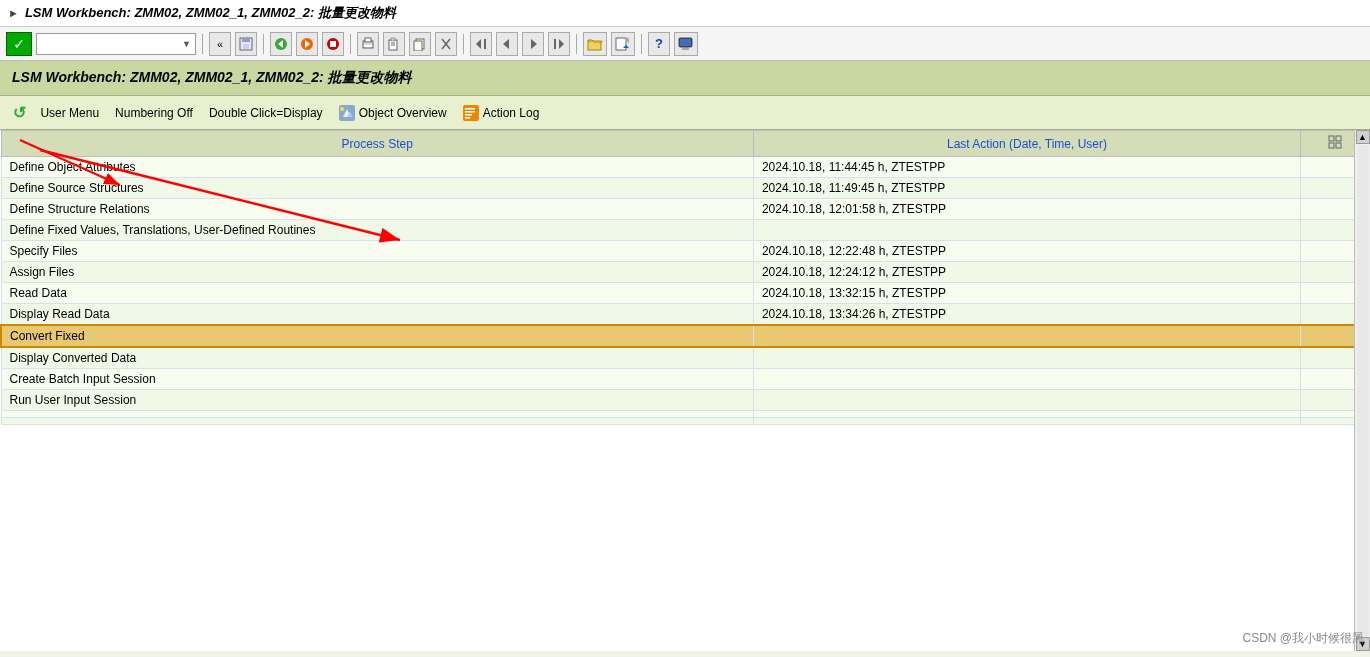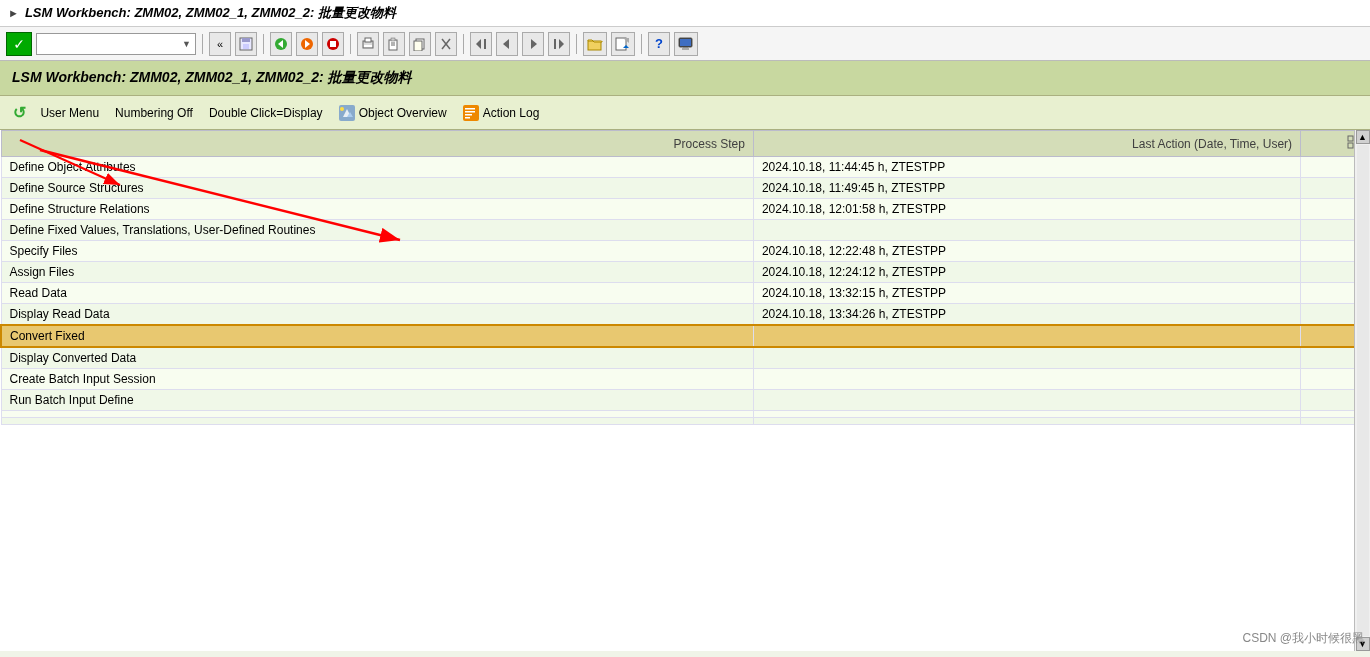--- a/index.html
+++ b/index.html
@@ -120,24 +120,24 @@
     table {
       width: 100%;
       border-collapse: collapse;
       font-size: 12px;
     }
     table thead tr {
       background: #d4ddb8;
     }
     table thead th {
       padding: 4px 8px;
-      text-align: right;
+      text-align: center;
       border: 1px solid #bbc;
       font-weight: normal;
-      color: #404040;
+      color: #1d4ed8;
       font-size: 12px;
     }
     table tbody tr {
       background: #f8fdf0;
     }
     table tbody tr:nth-child(even) {
       background: #f0f8e8;
     }
     table tbody tr.selected {
       background: #e8c870 !important;
@@ -430,21 +430,21 @@
               <td class="col-step">Display Converted Data</td>
               <td class="col-action"></td>
               <td class="col-icon"></td>
             </tr>
             <tr>
               <td class="col-step">Create Batch Input Session</td>
               <td class="col-action"></td>
               <td class="col-icon"></td>
             </tr>
             <tr>
-              <td class="col-step">Run Batch Input Define</td>
+              <td class="col-step">Run User Input Session</td>
               <td class="col-action"></td>
               <td class="col-icon"></td>
             </tr>
             <tr>
               <td class="col-step"></td>
               <td class="col-action"></td>
               <td class="col-icon"></td>
             </tr>
             <tr>
               <td class="col-step"></td>

